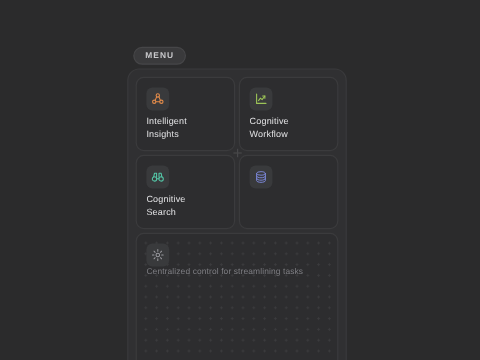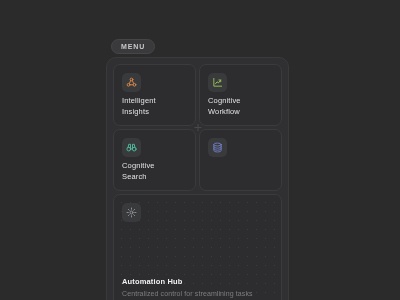--- a/index.html
+++ b/index.html
@@ -235,23 +235,20 @@
       <div class="row row-wide">
         <div class="card card-wide">
           <span class="icon-tile">
             <svg width="11" height="11" viewBox="0 0 24 24" fill="none" stroke="#9a9a9f" stroke-width="1.9" stroke-linecap="round" stroke-linejoin="round">
               <circle cx="12" cy="12" r="3.2"></circle>
               <path d="M12 2.2 L12 5 M12 19 L12 21.8 M2.2 12 L5 12 M19 12 L21.8 12
                        M5.1 5.1 L7.1 7.1 M16.9 16.9 L18.9 18.9
                        M18.9 5.1 L16.9 7.1 M7.1 16.9 L5.1 18.9"></path>
             </svg>
           </span>
-          <div class="card-label">
-            <span>Automation Hub</span>
-          </div>
           <div class="card-sub">Centralized control for streamlining tasks</div>
         </div>
       </div>
 
       <div class="cross cross-mid"></div>
 
     </div>
   </div>
 </div>
 

